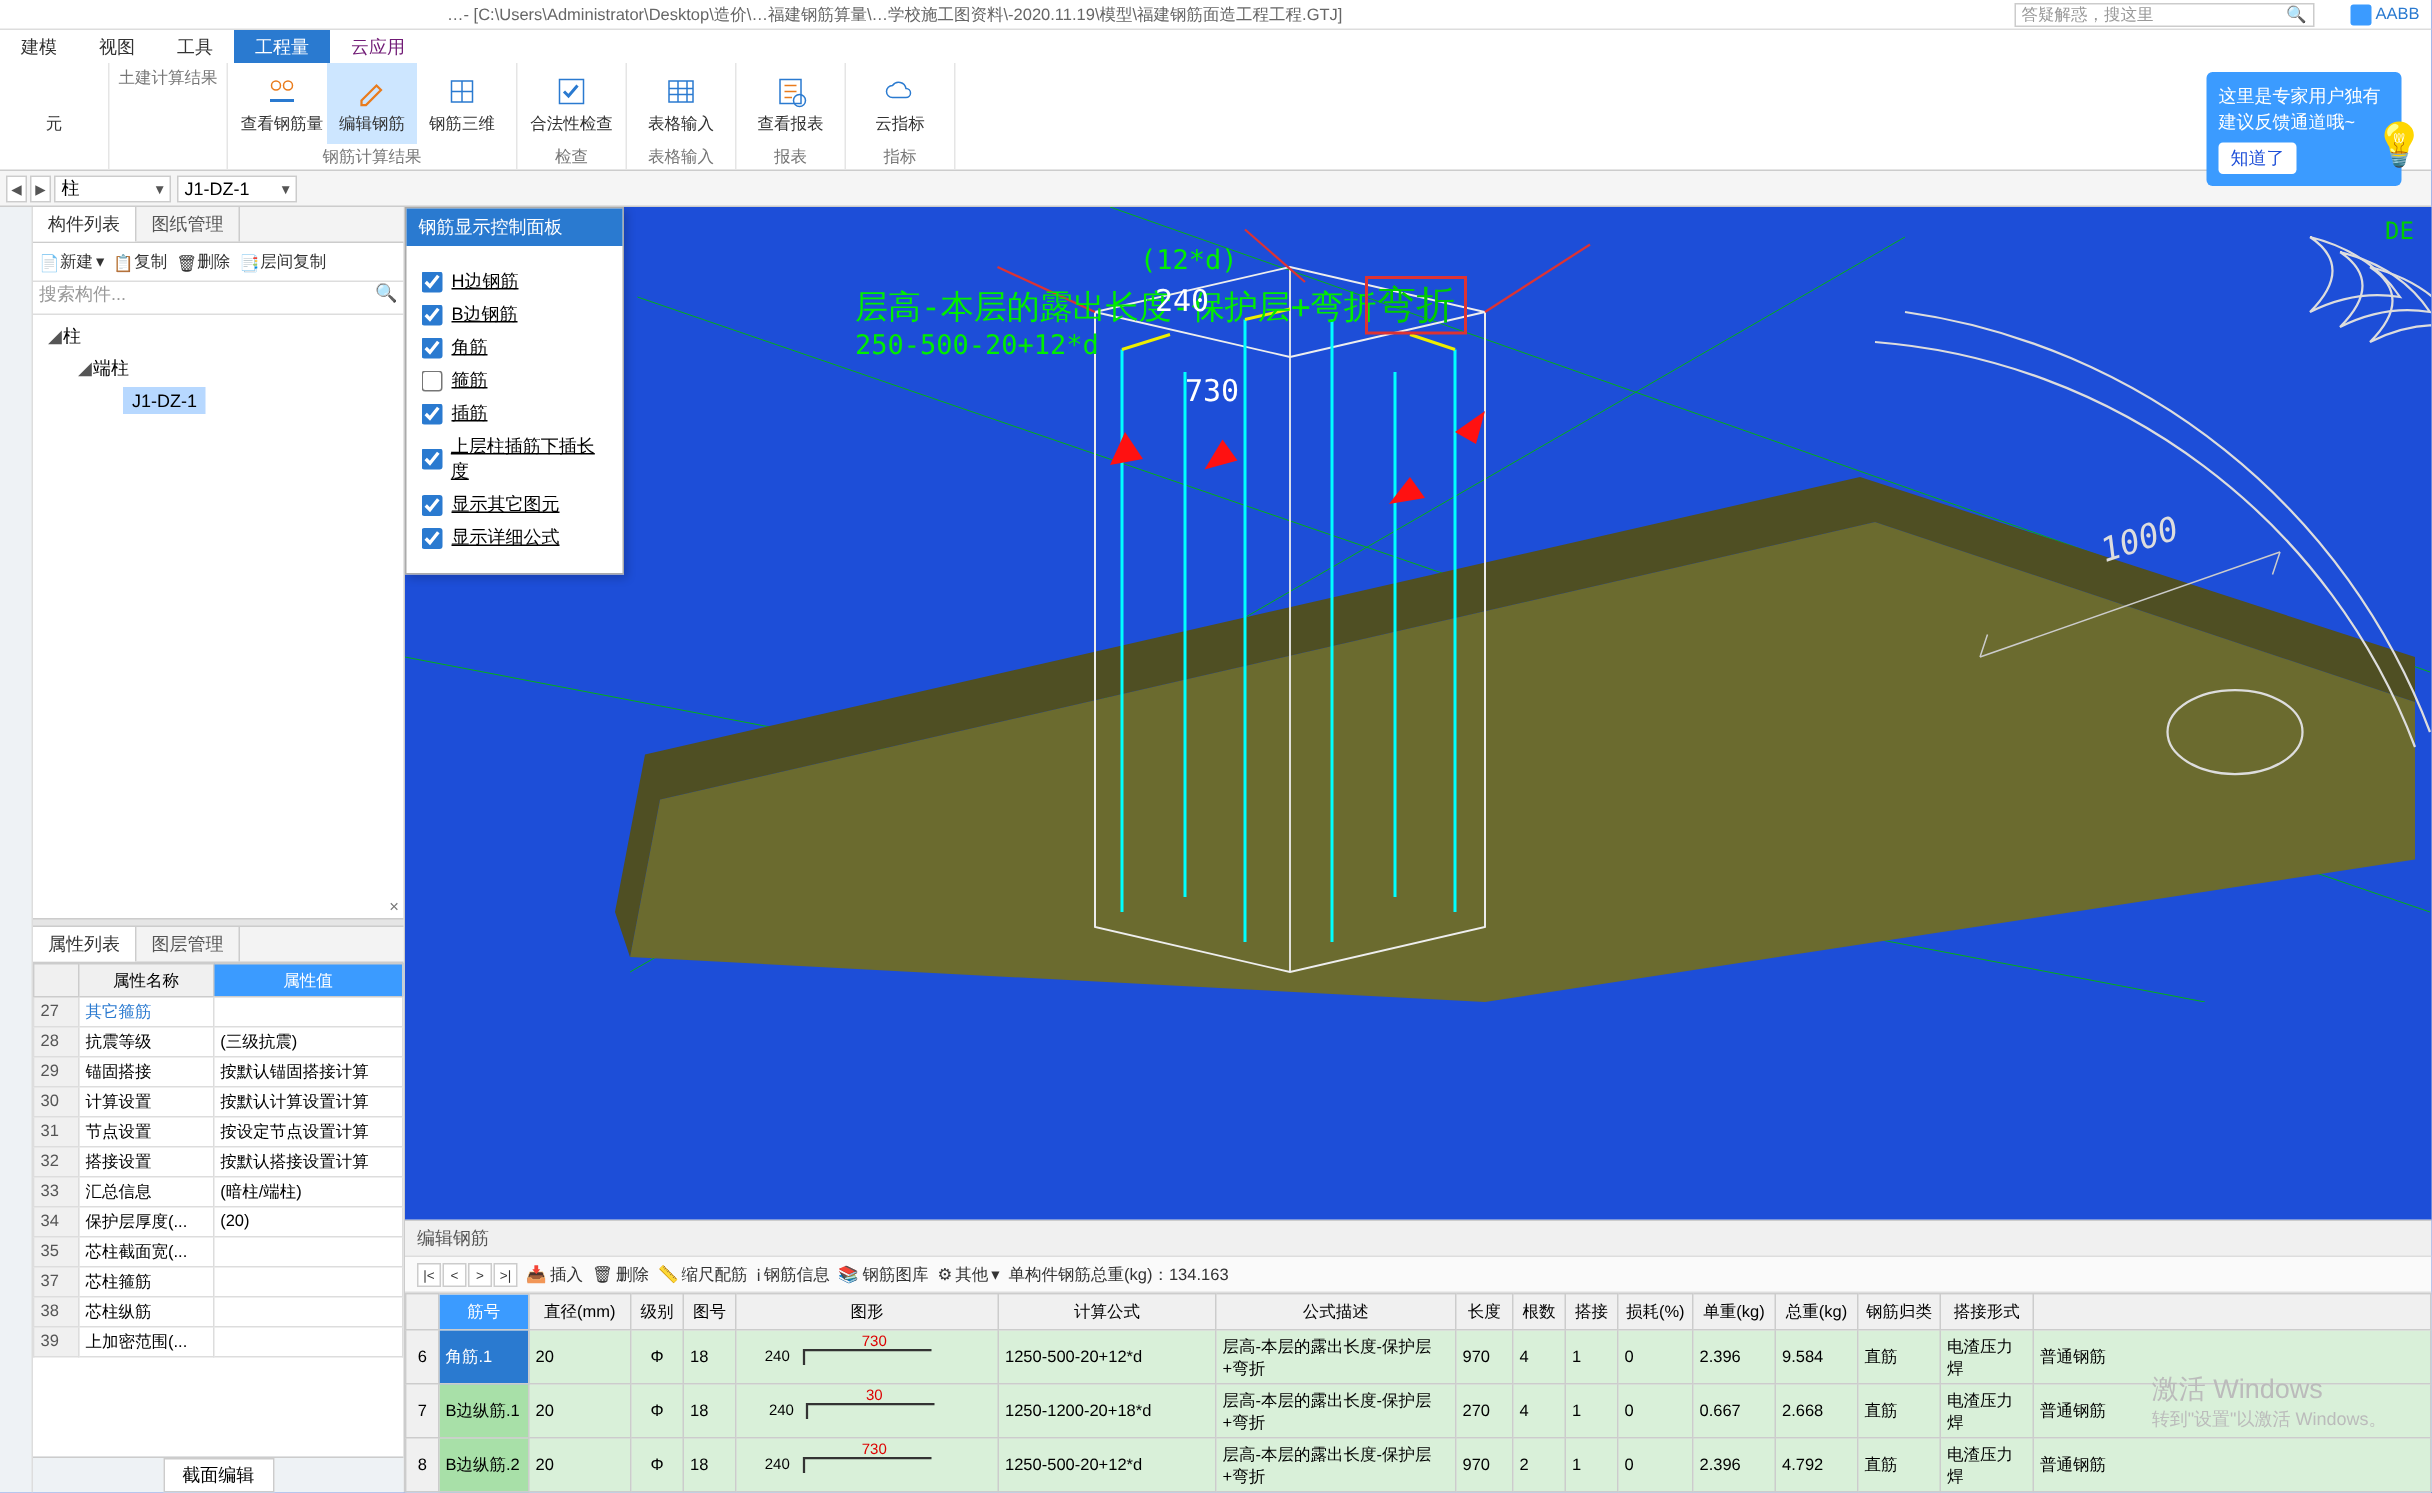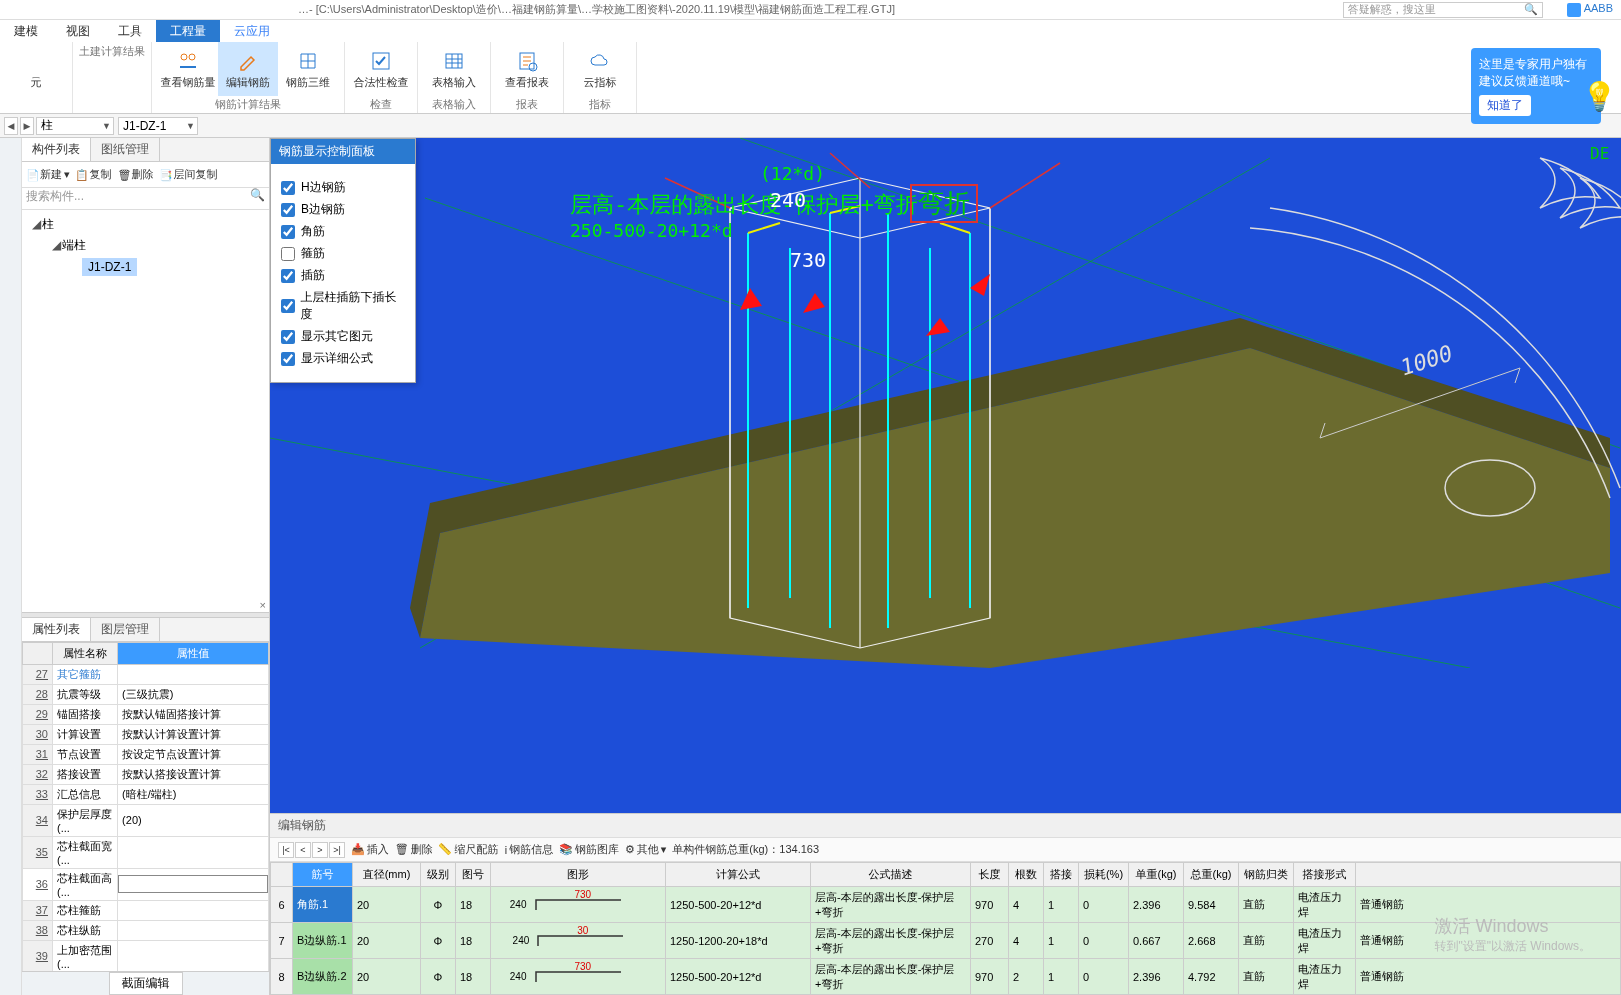--- a/index.html
+++ b/index.html
@@ -10,21 +10,21 @@
 .titlebar .path { flex: 1; overflow: hidden; white-space: nowrap; margin-left: 290px; }
 .titlebar .search { width: 200px; height: 16px; border: 1px solid #ccc; margin-left: auto; padding: 0 4px; color: #999; display: flex; align-items: center; }
 .titlebar .search .mag { margin-left: auto; }
 .titlebar .user { margin-left: 24px; color: #2a7ad0; }
 .titlebar .user .ava { display: inline-block; width: 14px; height: 14px; background: #3b9bff; border-radius: 2px; vertical-align: middle; margin-right: 3px; }
 
 
 .menubar { height: 22px; background: #fff; display: flex; align-items: center; font-size: 12px; }
 .menubar .mi { padding: 0 14px; height: 100%; display: flex; align-items: center; color: #333; cursor: pointer; }
 .menubar .mi.active { background: #2a7ad0; color: #fff; }
-.menubar .mi.cloud { color: #3b82f6; }
+.menubar .mi.cloud { color: #701a75; }
 
 
 .ribbon { height: 72px; background: #fff; border-bottom: 1px solid #ccc; display: flex; position: relative; }
 .ribbon .grp { display: flex; flex-direction: column; align-items: center; border-right: 1px solid #e5e5e5; padding: 0 6px; }
 .ribbon .tools { display: flex; height: 54px; }
 .ribbon .cap { height: 18px; display: flex; align-items: center; justify-content: center; color: #777; font-size: 11px; width: 100%; }
 .ribbon .btn { display: flex; flex-direction: column; align-items: center; justify-content: center; width: 60px; height: 54px; cursor: pointer; font-size: 11px; color: #333; }
 .ribbon .btn.active { background: #cde6ff; }
 .ribbon .ic { width: 24px; height: 24px; margin-bottom: 2px; display: flex; align-items: center; justify-content: center; }
 .ribbon svg { display: block; }
@@ -67,41 +67,41 @@
 .leftfill { flex: 1; }
 .splith { height: 6px; background: #e5e5e5; border-top: 1px solid #ccc; border-bottom: 1px solid #ccc; cursor: row-resize; position: relative; }
 .splith .x { position: absolute; right: 3px; top: -14px; font-size: 11px; color: #777; }
 
 
 .proptable { flex: 1; overflow: auto; }
 .proptable table { width: 100%; border-collapse: collapse; font-size: 11px; }
 .proptable th { background: #f0f0f0; border: 1px solid #ccc; padding: 3px 4px; font-weight: normal; }
 .proptable th.val { background: #3b9bff; color: #fff; }
 .proptable td { border: 1px solid #ddd; padding: 2px 4px; height: 18px; }
-.proptable td.rn { background: #f0f0f0; text-align: right; color: #555; width: 30px; text-decoration: underline; }
+.proptable td.rn { background: #f0f0f0; text-align: left; color: #555; width: 30px; }
 .proptable td.blue { color: #2a7ad0; }
 .proptable tr.selrow td { background: #fff; }
 .proptable tr.selrow td.val { padding:0; }
 .proptable tr.selrow input { width:100%; height:18px; border:1px solid #888; padding: 0 2px; }
 
 .section-edit { height: 24px; background: #eef2f5; border-top: 1px solid #ccc; display: flex; align-items: center; justify-content: center; }
 .section-edit .btn { padding: 2px 12px; background: #fff; border: 1px solid #ccc; cursor: pointer; }
 
 
 .vp { flex: 1; display: flex; flex-direction: column; position: relative; }
 .view3d { flex: 1; background: #1d4ed8; position: relative; overflow: hidden; }
 .view3d svg { position: absolute; left: 0; top: 0; }
 .view3d .txt { position: absolute; color: #0e0; font-size: 18px; font-family: Consolas, monospace; }
 .view3d .wht { color: #fff; font-size: 20px; }
 .view3d .hlbox { position: absolute; border: 2px solid #d33; padding: 0 6px; color: #0c0; font-size: 26px; }
 
 
 .ctrl { position: absolute; left: 0; top: 0; width: 146px; background: #fff; border: 1px solid #aaa; box-shadow: 2px 2px 6px rgba(0,0,0,.2); z-index: 5; }
 .ctrl .hdr { background: #2a7ad0; color: #fff; padding: 4px 8px; font-size: 12px; }
-.ctrl .body { padding: 10px; }
+.ctrl .body { padding: 10px; text-decoration: underline; }
 .ctrl label { display: flex; align-items: center; gap: 6px; margin: 5px 0; font-size: 12px; cursor: pointer; }
 .ctrl input[type=checkbox] { width: 14px; height: 14px; accent-color: #2a7ad0; }
 
 
 .editor { border-top: 1px solid #ccc; background: #f5f5f5; }
 .editor .ehdr { height: 24px; display: flex; align-items: center; padding: 0 8px; color: #555; background: #f0f0f0; border-bottom: 1px solid #ddd; }
 .editor .etool { height: 24px; display: flex; align-items: center; padding: 0 8px; gap: 6px; background: #fafafa; border-bottom: 1px solid #ddd; font-size: 11px; color: #333; }
 .editor .etool .eb { display: flex; align-items: center; gap: 2px; cursor: pointer; }
 .editor .etool .pg { display: flex; gap: 1px; }
 .editor .etool .pg span { width: 16px; height: 16px; border: 1px solid #ccc; background: #fff; display: flex; align-items: center; justify-content: center; font-size: 9px; cursor: pointer; }
@@ -352,25 +352,20 @@
                 </tr>
                 <tr>
                   <td class="rn">34</td>
                   <td class="">保护层厚度(...</td>
                   <td>(20)</td>
                 </tr>
                 <tr>
                   <td class="rn">35</td>
                   <td class="">芯柱截面宽(...</td>
                   <td></td>
-                </tr>
-                <tr class="selrow">
-                  <td class="rn">36</td>
-                  <td class="">芯柱截面高(...</td>
-                  <td class="val"><input value="" style=""></td>
                 </tr>
                 <tr>
                   <td class="rn">37</td>
                   <td class="">芯柱箍筋</td>
                   <td></td>
                 </tr>
                 <tr>
                   <td class="rn">38</td>
                   <td class="">芯柱纵筋</td>
                   <td></td>

